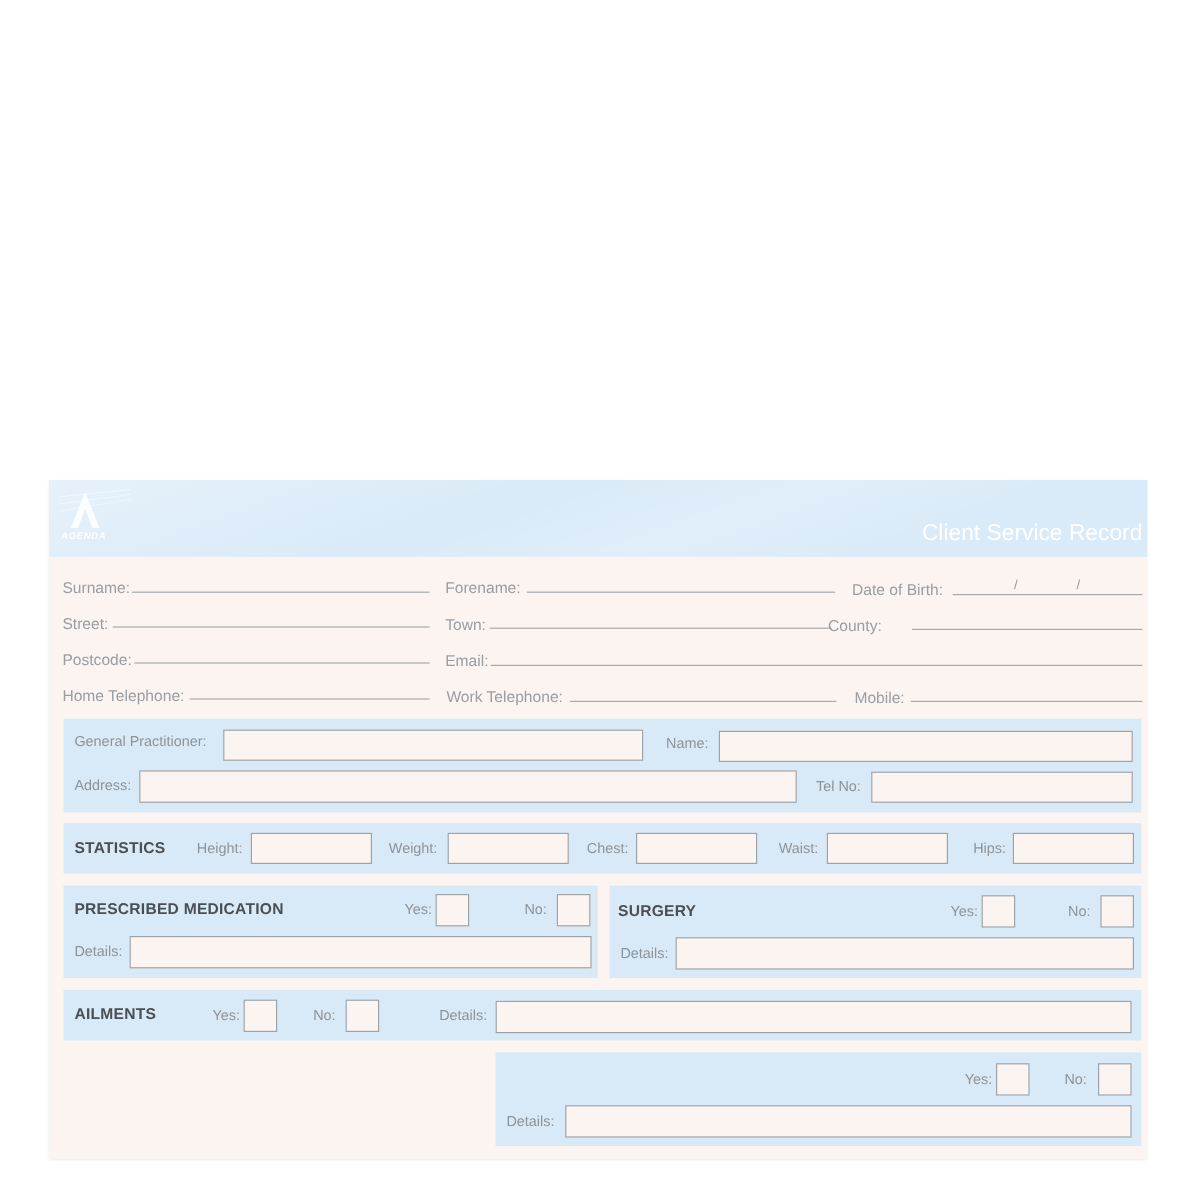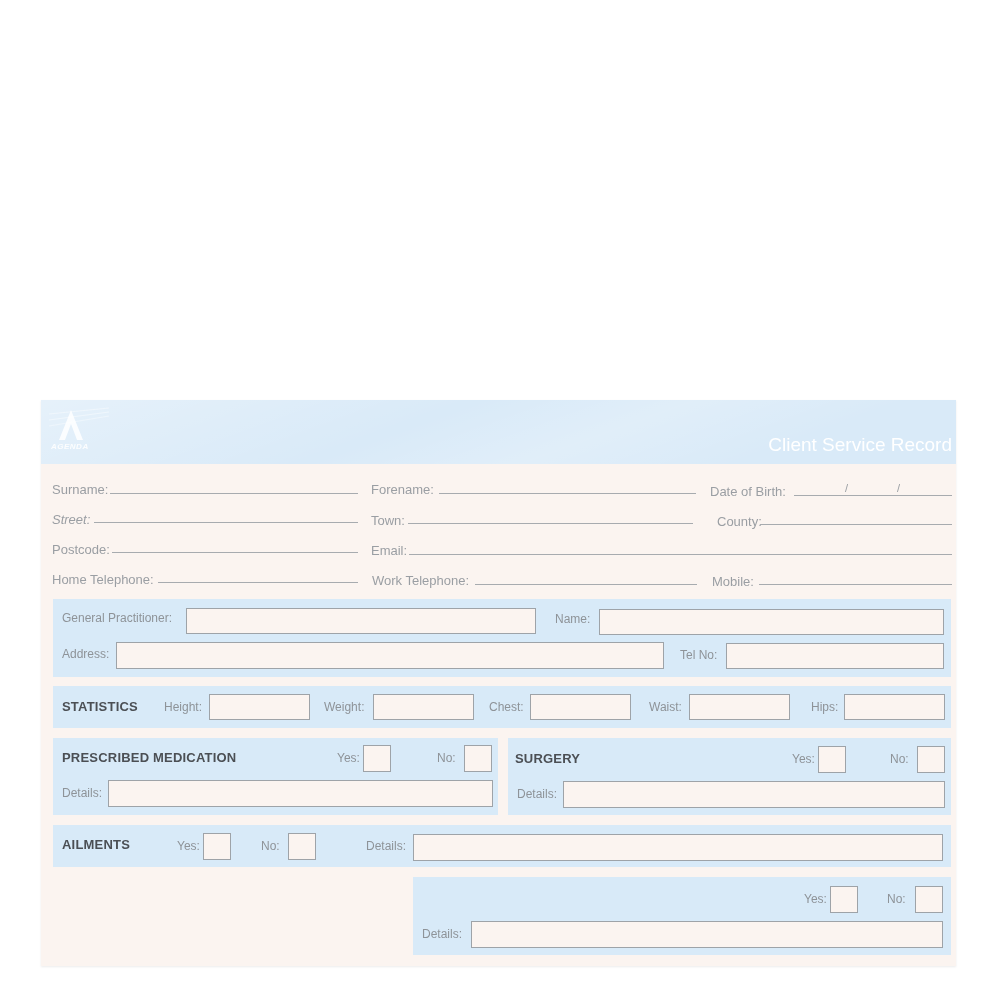--- a/index.html
+++ b/index.html
@@ -42,27 +42,27 @@
   <div class="line" style="left:69px;top:93px;width:248px;"></div>
 
   <div class="lbl" style="left:330px;top:82px;">Forename:</div>
   <div class="line" style="left:398px;top:93px;width:257px;"></div>
 
   <div class="lbl" style="left:669px;top:84px;">Date of Birth:</div>
   <div class="line" style="left:753px;top:95px;width:158px;"></div>
   <div class="dob-slash" style="left:804px;top:82px;">/</div>
   <div class="dob-slash" style="left:856px;top:82px;">/</div>
 
-  <div class="lbl" style="left:11px;top:112px;font-style:italic;">Street:</div>
+  <div class="lbl" style="left:11px;top:112px;">Street:</div>
   <div class="line" style="left:53px;top:122px;width:264px;"></div>
 
   <div class="lbl" style="left:330px;top:113px;">Town:</div>
   <div class="line" style="left:367px;top:123px;width:285px;"></div>
 
-  <div class="lbl" style="left:676px;top:114px;">County:</div>
+  <div class="lbl" style="left:649px;top:114px;">County:</div>
   <div class="line" style="left:719px;top:124px;width:192px;"></div>
 
   <div class="lbl" style="left:11px;top:142px;">Postcode:</div>
   <div class="line" style="left:71px;top:152px;width:246px;"></div>
 
   <div class="lbl" style="left:330px;top:143px;">Email:</div>
   <div class="line" style="left:368px;top:154px;width:543px;"></div>
 
   <div class="lbl" style="left:11px;top:172px;">Home Telephone:</div>
   <div class="line" style="left:117px;top:182px;width:200px;"></div>

